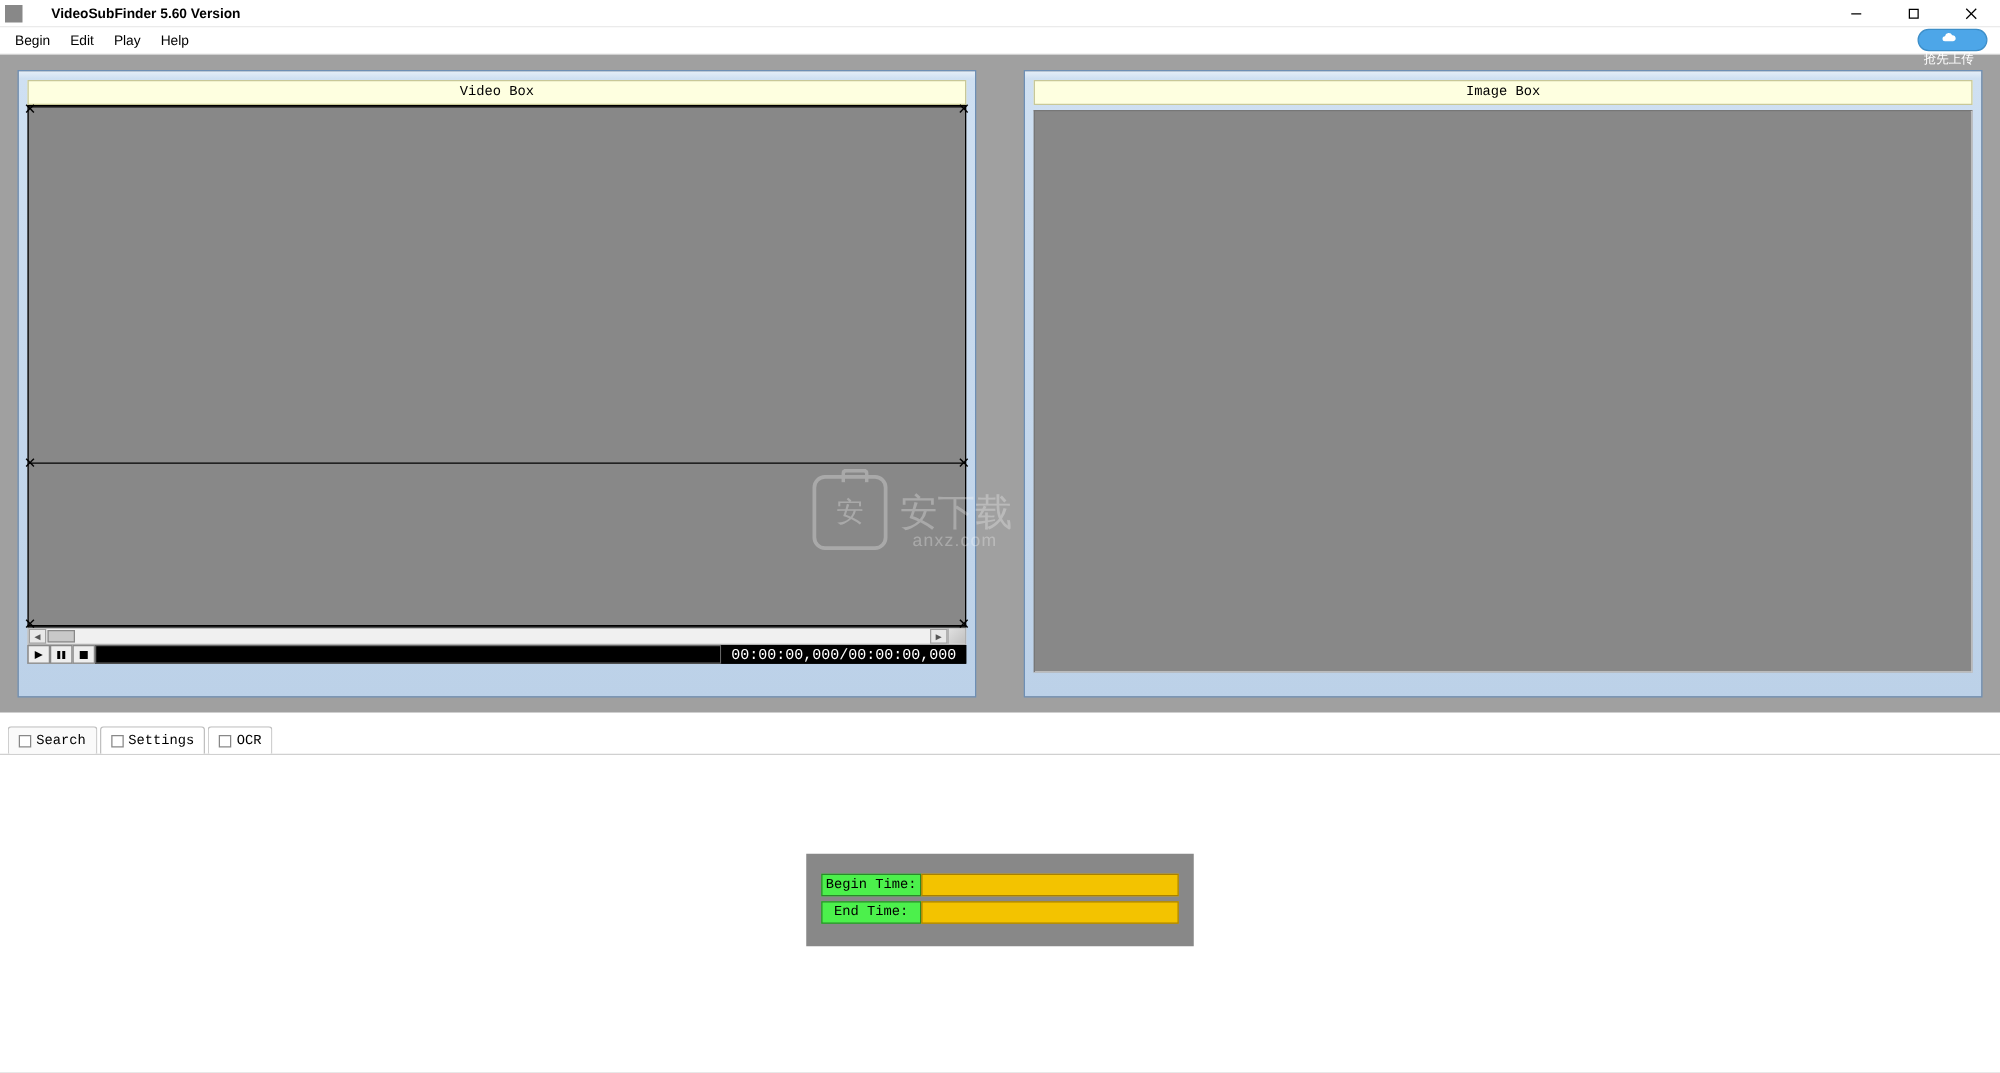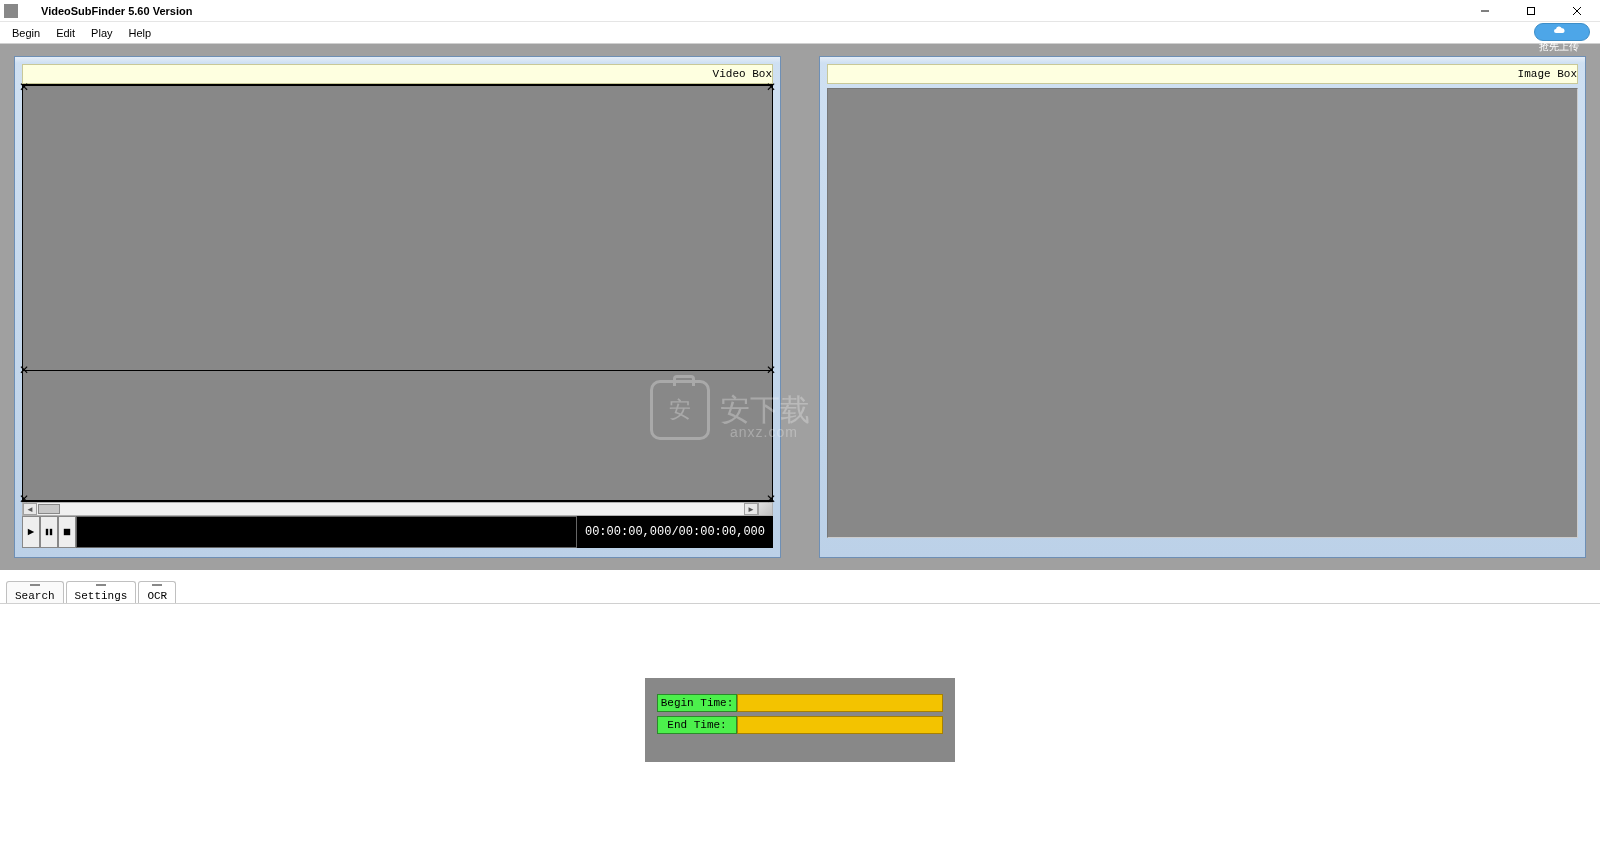--- a/index.html
+++ b/index.html
@@ -15,21 +15,21 @@
   
   .menubar { height: 22px; background: #fff; display: flex; align-items: center; padding-left: 4px; border-bottom: 1px solid #d0d0d0; position: relative; }
   .menubar .menu-item { padding: 2px 8px; font-size: 11px; cursor: default; }
   .menubar .upload-pill { position: absolute; right: 10px; top: 1px; height: 18px; background: #4da6e8; color: #fff; border-radius: 9px; padding: 0 10px 0 4px; display: flex; align-items: center; font-size: 10px; gap: 4px; border: 1px solid #3d8ec8; flex-direction: column; }
   .menubar .upload-pill .cloud-ic { width: 14px; height: 14px; display: flex; align-items: center; justify-content: center; font-size: 10px; }
 
   
   .workarea { height: 526px; background: #a0a0a0; padding: 12px 14px; display: flex; gap: 38px; }
   .panel { flex: 1; background: linear-gradient(to bottom, #e5eef8 0%, #cfe0f2 6px, #bcd1e8 100%); border: 1px solid #6e8fb5; position: relative; }
   .panel-inner { position: absolute; left: 7px; right: 7px; top: 7px; bottom: 7px; }
-  .panel-label { height: 20px; background: #feffe0; border: 1px solid #c8c898; text-align: right; font-size: 11px; line-height: 18px; font-family: "Courier New", monospace; }
+  .panel-label { height: 20px; background: #feffe0; border: 1px solid #c8c898; text-align: center; font-size: 11px; line-height: 18px; font-family: "Courier New", monospace; }
 
   
   .video-surface { position: relative; border: 1px solid #000; height: 418px; background: #888; margin-top: 0; }
   .video-surface .hmark { position: absolute; left: 0; right: 0; height: 1px; background: #000; }
   .video-surface .hmark.top { top: 0; }
   .video-surface .hmark.mid { top: 285px; }
   .video-surface .hmark.bot { bottom: 0; }
   .video-surface .cross { position: absolute; font-size: 12px; color: #000; line-height: 1; font-family: Arial; }
   .video-surface .cross.tl { top: -4px; left: -4px; }
   .video-surface .cross.tr { top: -4px; right: -4px; }
@@ -37,38 +37,38 @@
   .video-surface .cross.mr { top: 279px; right: -4px; }
   .video-surface .cross.bl { bottom: -4px; left: -4px; }
   .video-surface .cross.br { bottom: -4px; right: -4px; }
 
   .hscroll-row { height: 14px; background: #f0f0f0; border: 1px solid #b0b0b0; display: flex; align-items: center; }
   .hscroll-row .arrow { width: 14px; height: 12px; background: #e8e8e8; border: 1px solid #a0a0a0; display: flex; align-items: center; justify-content: center; font-size: 8px; color: #555; }
   .hscroll-row .thumb { width: 22px; height: 10px; background: #c8c8c8; border: 1px solid #888; margin-left: 1px; }
   .hscroll-row .track { flex: 1; }
   .hscroll-row .corner { width: 14px; height: 12px; background: linear-gradient(135deg, #e0e0e0 0%, #c0c0c0 100%); border-left: 1px solid #a0a0a0; }
 
-  .playbar { height: 32px; background: #000; display: flex; align-items: stretch; }
+  .playbar { height: 15px; background: #000; display: flex; align-items: stretch; }
   .playbar .pbtn { width: 18px; background: #eee; border: 1px solid #888; display: flex; align-items: center; justify-content: center; color: #000; }
   .playbar .pbtn svg { width: 8px; height: 8px; }
   .playbar .timetrack { flex: 1; background: #000; border: 1px solid #666; }
   .playbar .timecodes { color: #fff; font-family: "Courier New", monospace; font-size: 12px; padding: 0 8px; display: flex; align-items: center; background: #000; }
 
   
   .image-surface { border: 1px solid #ccc; border-top-color: #777; border-left-color: #777; height: 450px; background: #888; margin-top: 4px; }
 
   
   .tabstrip { height: 24px; background: #fff; display: flex; align-items: flex-end; padding-left: 6px; border-bottom: 1px solid #d0d0d0; margin-top: 10px; }
-  .tab { height: 22px; background: #fff; border: 1px solid #c0c0c0; border-bottom: none; border-top-left-radius: 3px; border-top-right-radius: 3px; padding: 2px 8px; margin-right: 2px; display: flex; align-items: center; font-family: "Courier New", monospace; font-size: 11px; gap: 4px; flex-direction: column; }
+  .tab { height: 22px; background: #fff; border: 1px solid #c0c0c0; border-bottom: none; border-top-left-radius: 3px; border-top-right-radius: 3px; padding: 2px 8px; margin-right: 2px; display: flex; align-items: center; font-family: "Courier New", monospace; font-size: 11px; gap: 4px; }
   .tab .cb { width: 10px; height: 10px; border: 1px solid #888; background: #fff; }
   .tab.active { background: #fafafa; }
 
   
   .bottom-area { flex: 1; background: #fff; display: flex; align-items: center; justify-content: center; height: 232px; }
-  .ctrl-panel { background: #888; padding: 16px 12px 24px 12px; }
+  .ctrl-panel { background: #888; padding: 16px 12px 14px 12px; }
   .time-row { display: flex; align-items: stretch; margin-bottom: 4px; height: 18px; }
   .time-row .lbl { width: 80px; background: #4cf04c; border: 1px solid #2a8a2a; display: flex; align-items: center; justify-content: center; font-family: "Courier New", monospace; font-size: 11px; color: #000; }
   .time-row .val { width: 206px; background: #f3c300; border: 1px solid #a88000; }
   .btn-row { display: flex; gap: 18px; margin-top: 10px; }
   .act-btn { width: 134px; height: 24px; background: linear-gradient(to bottom, #fafafa 0%, #e6e6e6 100%); border: 1px solid #a0a0a0; display: flex; align-items: center; justify-content: center; font-family: "Courier New", monospace; font-size: 12px; cursor: pointer; }
 
   
   .watermark-layer { position: absolute; left: 0; right: 0; top: 42px; height: 528px; pointer-events: none; }
   .watermark { position: absolute; left: 650px; top: 328px; width: 220px; height: 80px; opacity: 0.28; display: flex; align-items: center; gap: 10px; }
   .wm-box { width: 60px; height: 60px; border: 3px solid #fff; border-radius: 10px; position: relative; }

